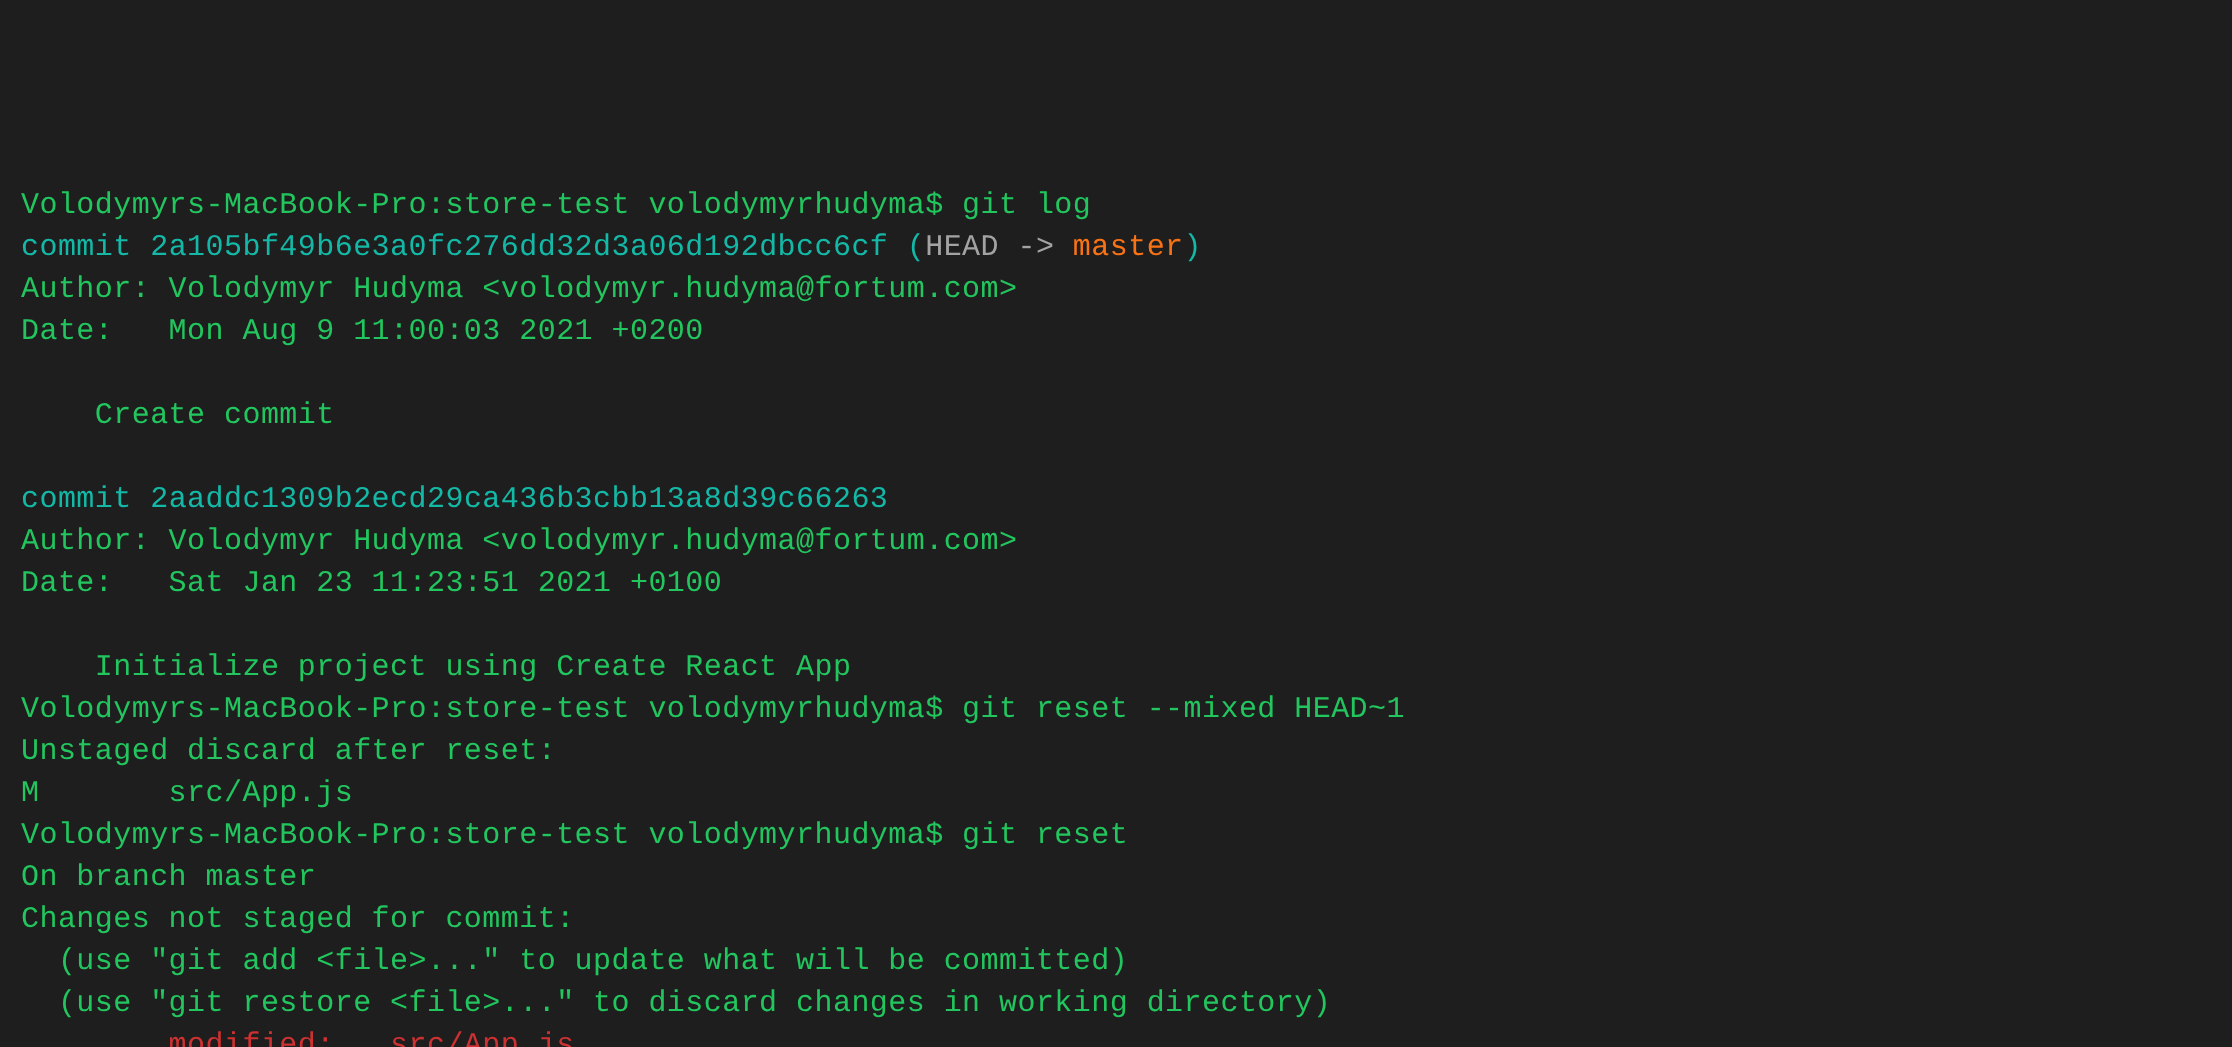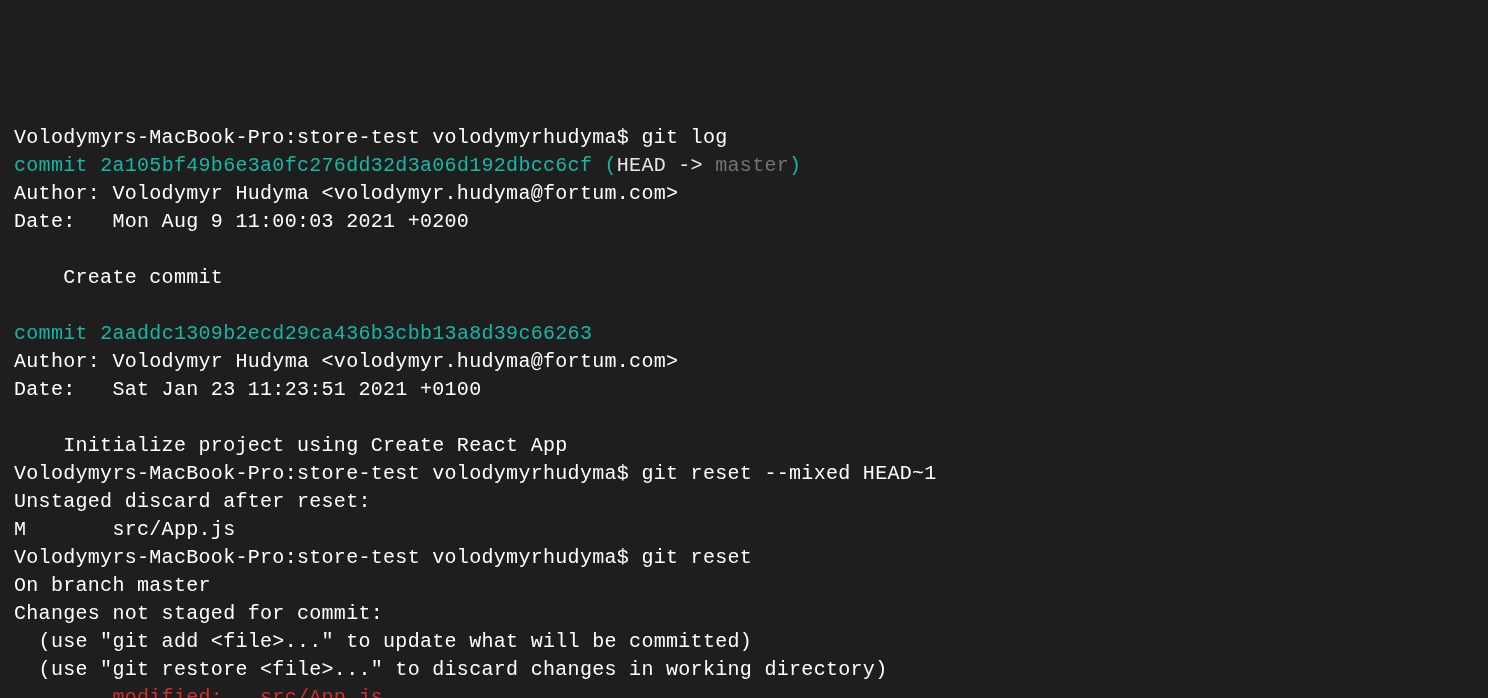--- a/index.html
+++ b/index.html
@@ -10,24 +10,24 @@
     body {
       background-color: #1e1e1e;
       font-family: 'Menlo', 'Monaco', 'Courier New', monospace;
       font-size: 20px;
       line-height: 1.4;
       color: #cccccc;
       padding: 12px 14px;
       white-space: pre;
       letter-spacing: 0.3px;
     }
-    .white { color: #ffffff; }
+    .white { color: #22c55e; }
     .yellow { color: #14b8a6; }
-    .cyan { color: #e5e5e5; }
-    .green { color: #737373; }
+    .cyan { color: #a3a3a3; }
+    .green { color: #f97316; }
     .red { color: #cd3131; }
   </style>
 </head>
 <body>
 
 
 
 <div><span class="white">Volodymyrs-MacBook-Pro:store-test volodymyrhudyma$ </span><span class="white">git log</span>
 <span class="yellow">commit </span><span class="yellow">2a105bf49b6e3a0fc276dd32d3a06d192dbcc6cf</span><span class="yellow"> (</span><span class="cyan">HEAD -&gt; </span><span class="green">master</span><span class="yellow">)</span>
 <span class="white">Author: Volodymyr Hudyma &lt;volodymyr.hudyma@fortum.com&gt;</span>

